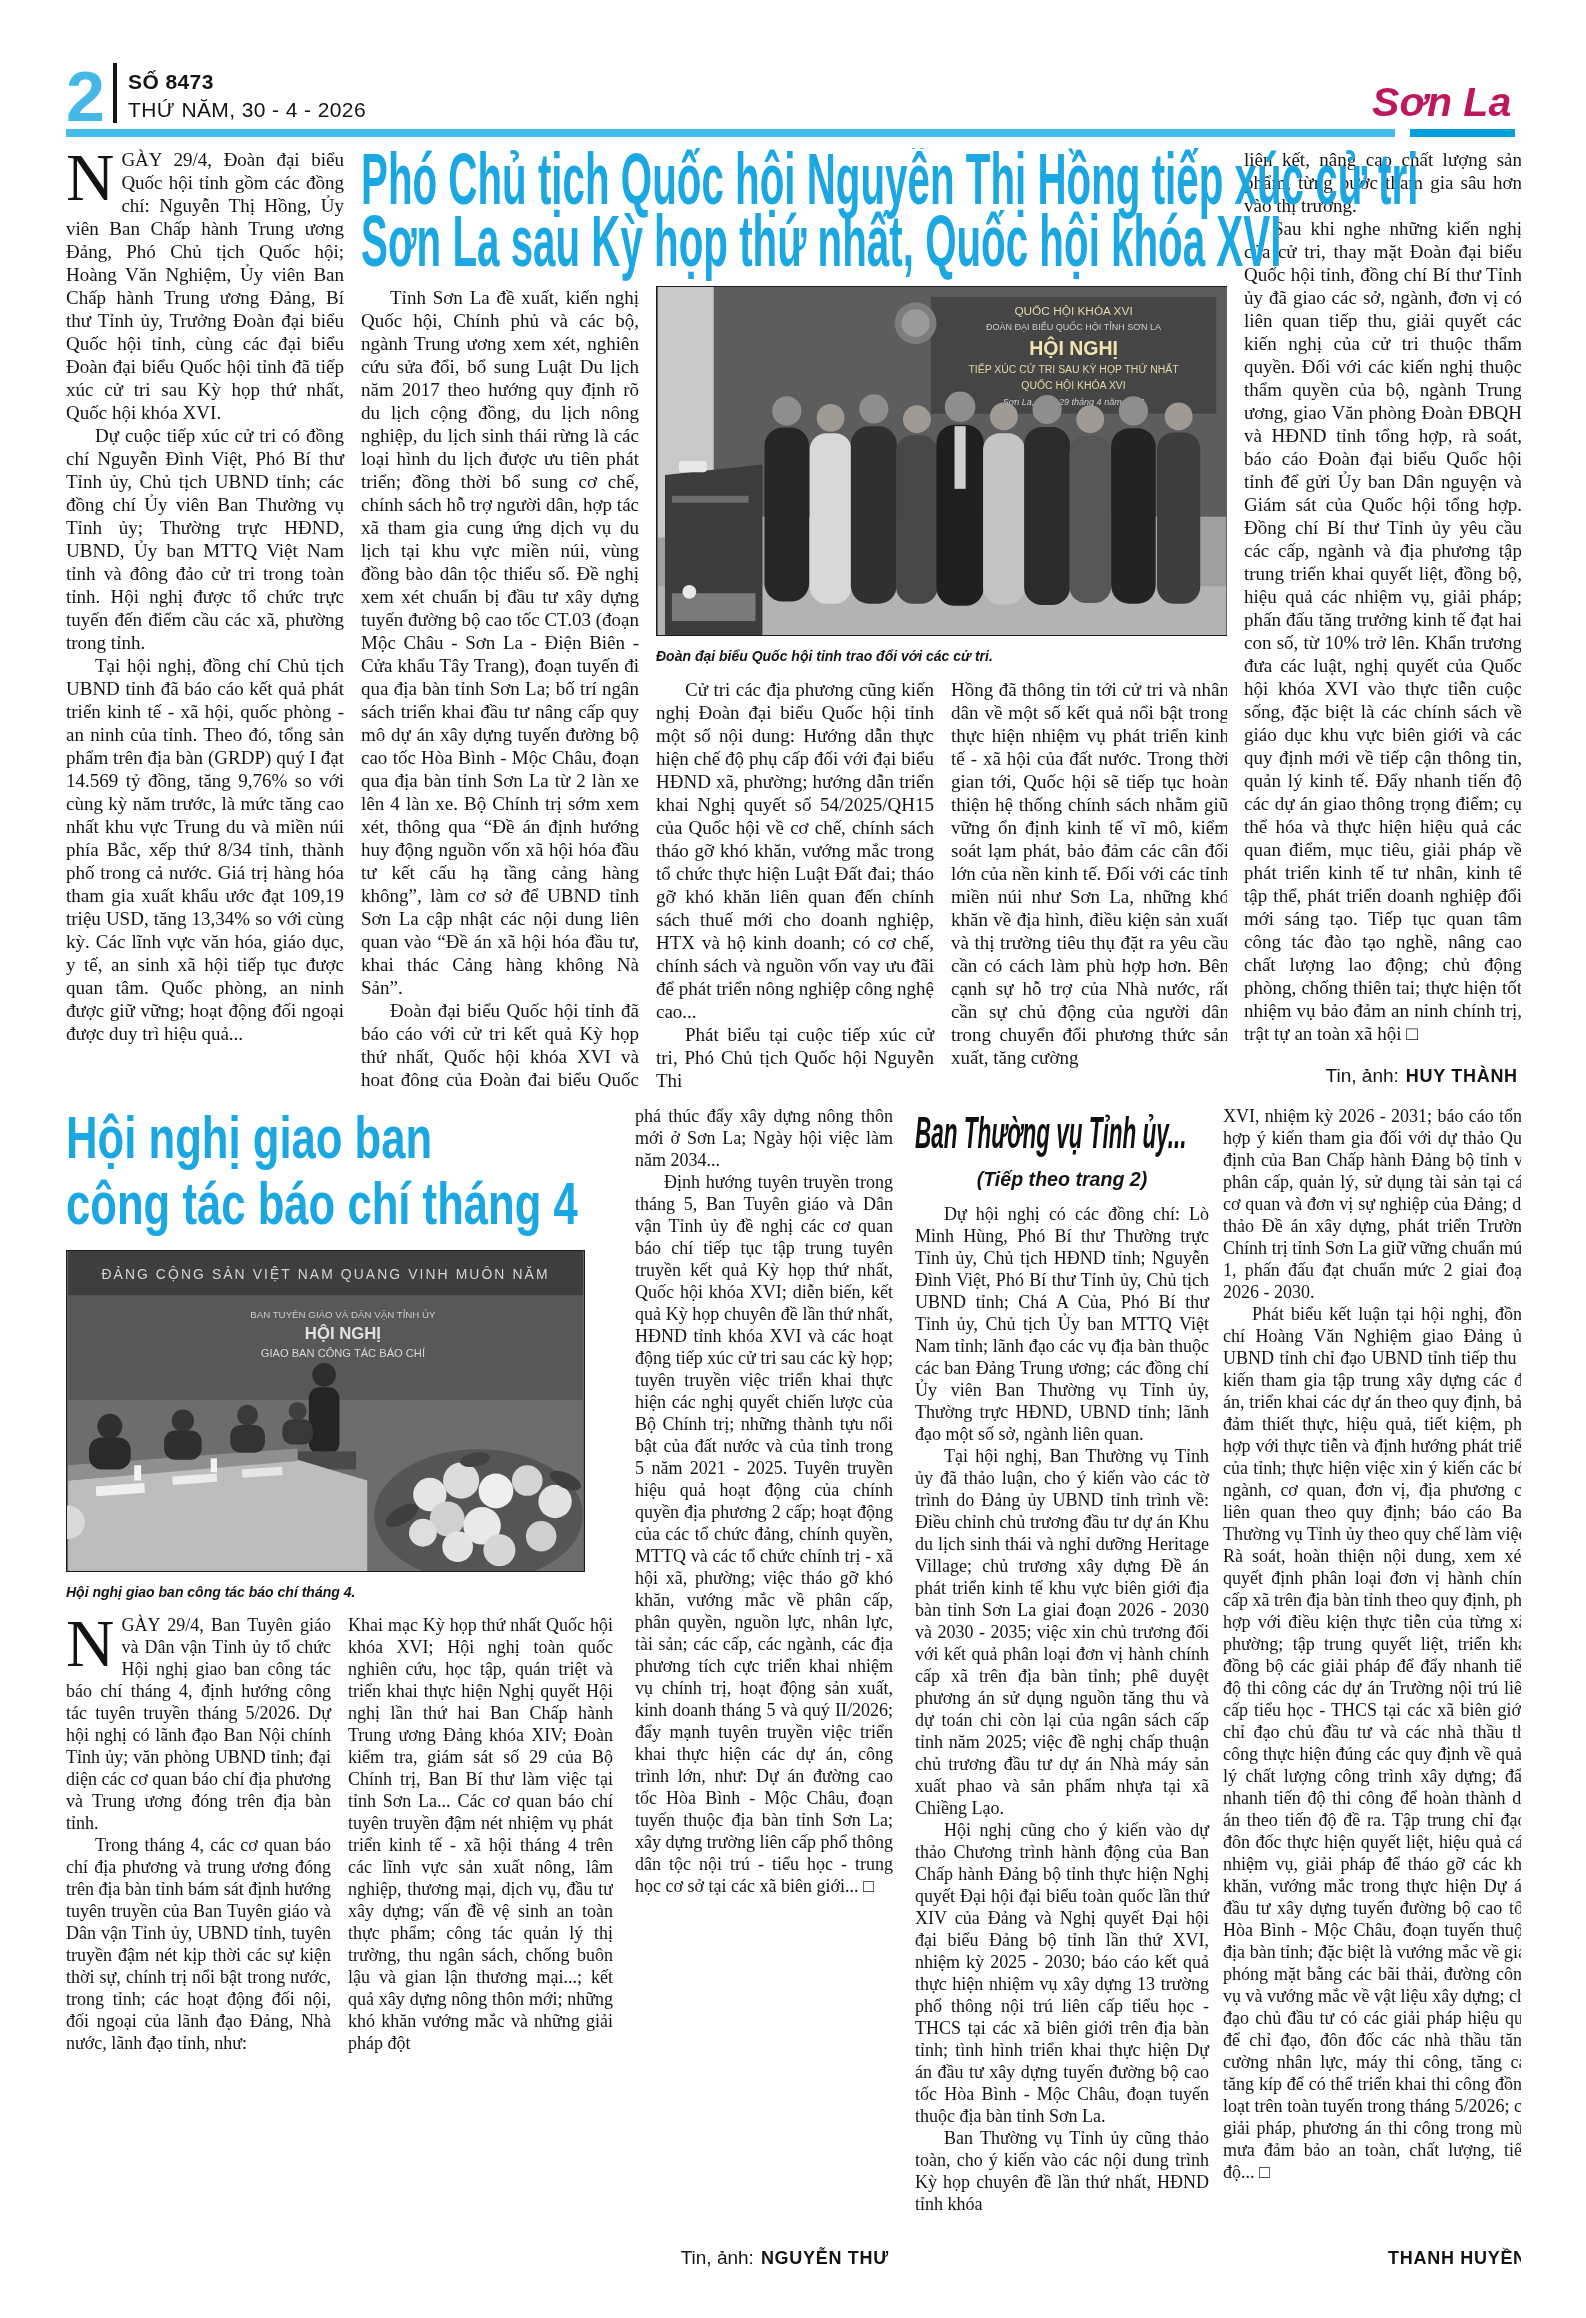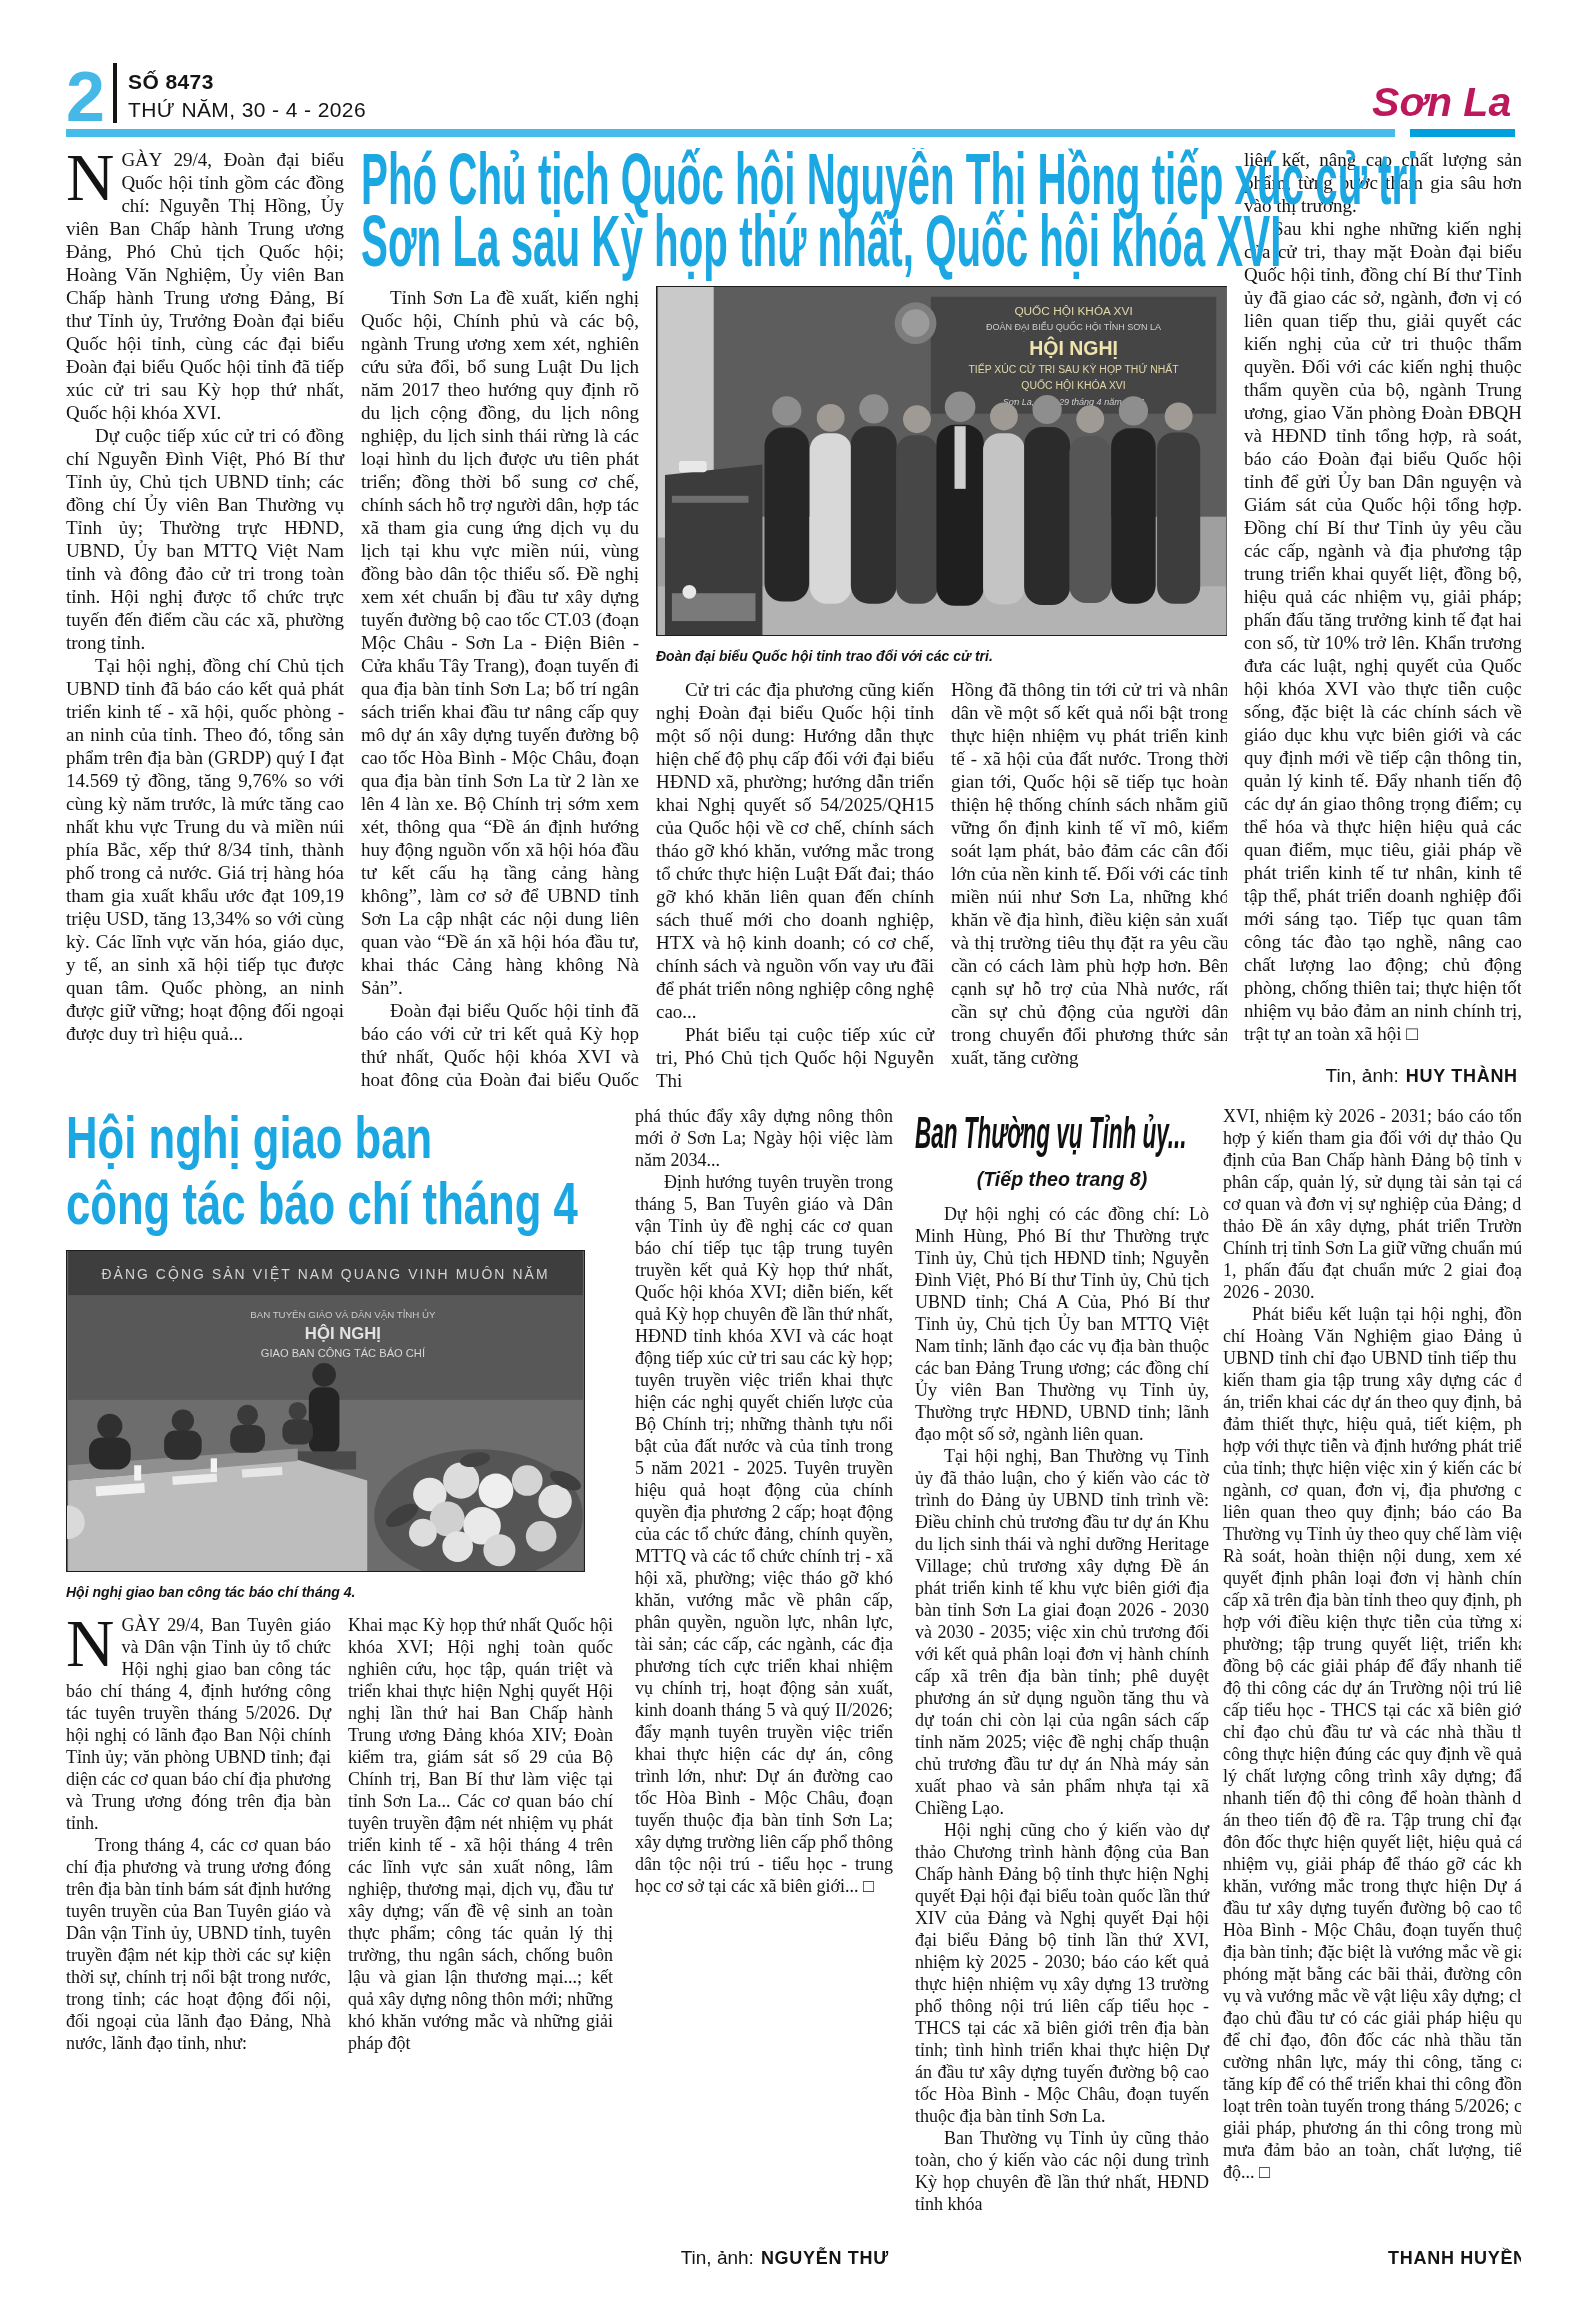--- a/index.html
+++ b/index.html
@@ -288,21 +288,21 @@
         </div>
         <div class="byline">
           <span>Tin, ảnh:</span>
           <span class="name">NGUYỄN THƯ</span>
         </div>
       </div>
 
       <div class="art3">
         <div class="colD body-text">
           <h2 class="hl3">Ban Thường vụ Tỉnh ủy...</h2>
-          <div class="continued">(Tiếp theo trang 8)</div>
+          <div class="continued">(Tiếp theo trang 2)</div>
           <p class="ind">Dự hội nghị có các đồng chí: Lò Minh Hùng, Phó Bí thư Thường trực Tỉnh ủy, Chủ tịch HĐND tỉnh; Nguyễn Đình Việt, Phó Bí thư Tỉnh ủy, Chủ tịch UBND tỉnh; Chá A Của, Phó Bí thư Tỉnh ủy, Chủ tịch Ủy ban MTTQ Việt Nam tỉnh; lãnh đạo các vụ địa bàn thuộc các ban Đảng Trung ương; các đồng chí Ủy viên Ban Thường vụ Tỉnh ủy, Thường trực HĐND, UBND tỉnh; lãnh đạo một số sở, ngành liên quan.</p>
           <p class="ind">Tại hội nghị, Ban Thường vụ Tỉnh ủy đã thảo luận, cho ý kiến vào các tờ trình do Đảng ủy UBND tỉnh trình về: Điều chỉnh chủ trương đầu tư dự án Khu du lịch sinh thái và nghỉ dưỡng Heritage Village; chủ trương xây dựng Đề án phát triển kinh tế khu vực biên giới địa bàn tỉnh Sơn La giai đoạn 2026 - 2030 và 2030 - 2035; việc xin chủ trương đối với kết quả phân loại đơn vị hành chính cấp xã trên địa bàn tỉnh; phê duyệt phương án sử dụng nguồn tăng thu và dự toán chi còn lại của ngân sách cấp tỉnh năm 2025; việc đề nghị chấp thuận chủ trương đầu tư dự án Nhà máy sản xuất phao và sản phẩm nhựa tại xã Chiềng Lạo.</p>
           <p class="ind">Hội nghị cũng cho ý kiến vào dự thảo Chương trình hành động của Ban Chấp hành Đảng bộ tỉnh thực hiện Nghị quyết Đại hội đại biểu toàn quốc lần thứ XIV của Đảng và Nghị quyết Đại hội đại biểu Đảng bộ tỉnh lần thứ XVI, nhiệm kỳ 2025 - 2030; báo cáo kết quả thực hiện nhiệm vụ xây dựng 13 trường phổ thông nội trú liên cấp tiểu học - THCS tại các xã biên giới trên địa bàn tỉnh; tình hình triển khai thực hiện Dự án đầu tư xây dựng tuyến đường bộ cao tốc Hòa Bình - Mộc Châu, đoạn tuyến thuộc địa bàn tỉnh Sơn La.</p>
           <p class="ind">Ban Thường vụ Tỉnh ủy cũng thảo toàn, cho ý kiến vào các nội dung trình Kỳ họp chuyên đề lần thứ nhất, HĐND tỉnh khóa</p>
         </div>
         <div class="colE body-text pin-col">
           <div class="flow">
             <p>XVI, nhiệm kỳ 2026 - 2031; báo cáo tổng hợp ý kiến tham gia đối với dự thảo Quy định của Ban Chấp hành Đảng bộ tỉnh về phân cấp, quản lý, sử dụng tài sản tại các cơ quan và đơn vị sự nghiệp của Đảng; dự thảo Đề án xây dựng, phát triển Trường Chính trị tỉnh Sơn La giữ vững chuẩn mức 1, phấn đấu đạt chuẩn mức 2 giai đoạn 2026 - 2030.</p>
             <p class="ind">Phát biểu kết luận tại hội nghị, đồng chí Hoàng Văn Nghiệm giao Đảng ủy UBND tỉnh chỉ đạo UBND tỉnh tiếp thu ý kiến tham gia tập trung xây dựng các đề án, triển khai các dự án theo quy định, bảo đảm thiết thực, hiệu quả, tiết kiệm, phù hợp với thực tiễn và định hướng phát triển của tỉnh; thực hiện việc xin ý kiến các bộ, ngành, cơ quan, đơn vị, địa phương có liên quan theo quy định; báo cáo Ban Thường vụ Tỉnh ủy theo quy chế làm việc. Rà soát, hoàn thiện nội dung, xem xét, quyết định phân loại đơn vị hành chính cấp xã trên địa bàn tỉnh theo quy định, phù hợp với điều kiện thực tiễn của từng xã, phường; tập trung quyết liệt, triển khai đồng bộ các giải pháp để đẩy nhanh tiến độ thi công các dự án Trường nội trú liên cấp tiểu học - THCS tại các xã biên giới; chỉ đạo chủ đầu tư và các nhà thầu thi công thực hiện đúng các quy định về quản lý chất lượng công trình xây dựng; đẩy nhanh tiến độ thi công để hoàn thành dự án theo tiến độ đề ra. Tập trung chỉ đạo, đôn đốc thực hiện quyết liệt, hiệu quả các nhiệm vụ, giải pháp để tháo gỡ các khó khăn, vướng mắc trong thực hiện Dự án đầu tư xây dựng tuyến đường bộ cao tốc Hòa Bình - Mộc Châu, đoạn tuyến thuộc địa bàn tỉnh; đặc biệt là vướng mắc về giải phóng mặt bằng các bãi thải, đường công vụ và vướng mắc về vật liệu xây dựng; chỉ đạo chủ đầu tư có các giải pháp hiệu quả để chỉ đạo, đôn đốc các nhà thầu tăng cường nhân lực, máy thi công, tăng ca, tăng kíp để có thể triển khai thi công đồng loạt trên toàn tuyến trong tháng 5/2026; có giải pháp, phương án thi công trong mùa mưa đảm bảo an toàn, chất lượng, tiến độ... □</p>
           </div>

